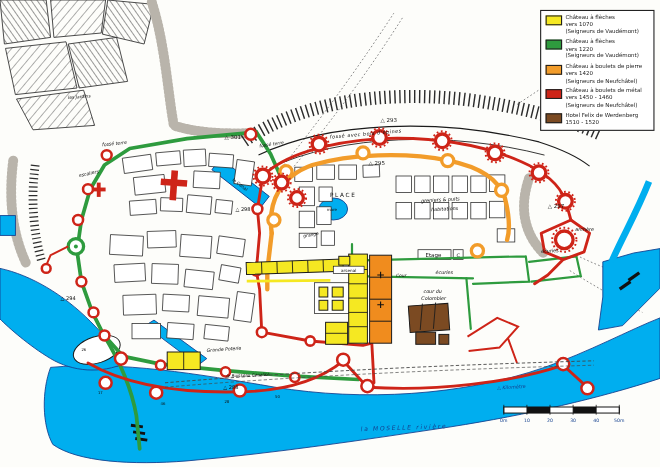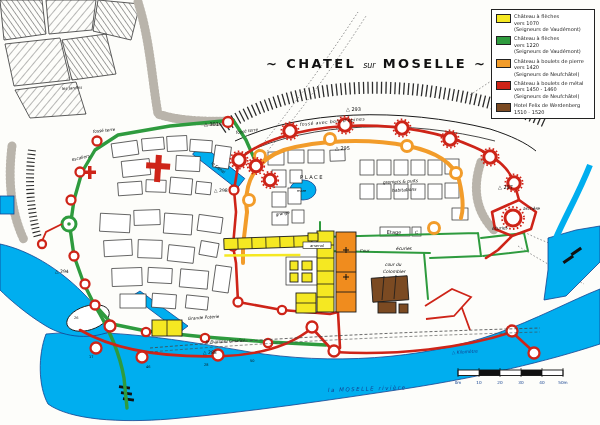--- a/index.html
+++ b/index.html
@@ -333,25 +333,20 @@
     <text x="203" y="354" font-size="4.6">△ 288</text>
 
     <text x="89" y="358" font-size="3.5" fill="#8a1a12">17</text>
     <text x="146" y="368" font-size="3.5" fill="#8a1a12">46</text>
     <text x="204" y="366" font-size="3.5" fill="#8a1a12">28</text>
     <text x="250" y="362" font-size="3.5" fill="#8a1a12">50</text>
     <text x="74" y="319" font-size="3.5" fill="#8a1a12">26</text>
   </g>
 </svg>
 
-<div class="title">
-  <span class="t-big">~ CHATEL</span>
-  <span class="t-small">sur</span>
-  <span class="t-big">MOSELLE ~</span>
-</div>
 
 <div class="legend">
   <div class="lg-row">
     <span class="sw sw0"></span>
     <div class="lg-text">
       <div>Château à flèches</div>
       <div>vers 1070</div>
       <div>(Seigneurs de Vaudémont)</div>
     </div>
   </div>

